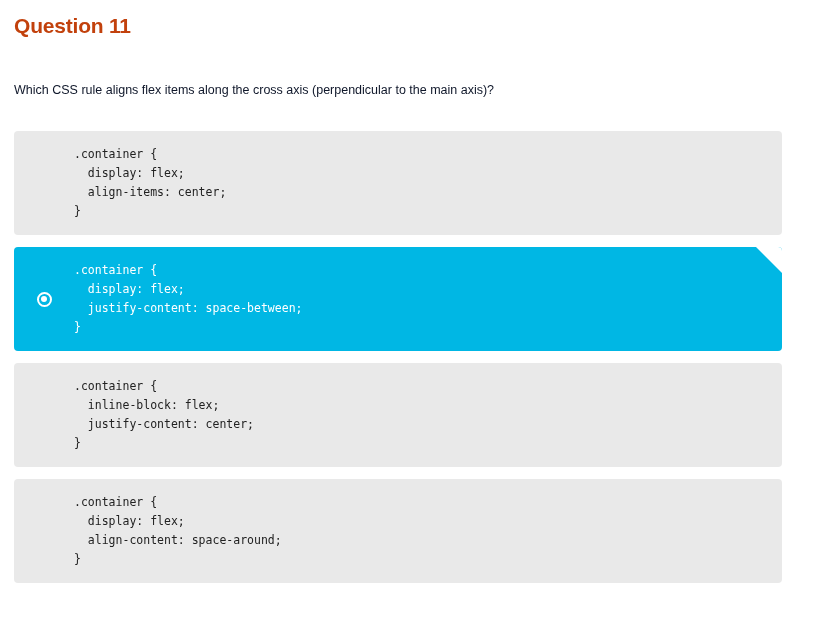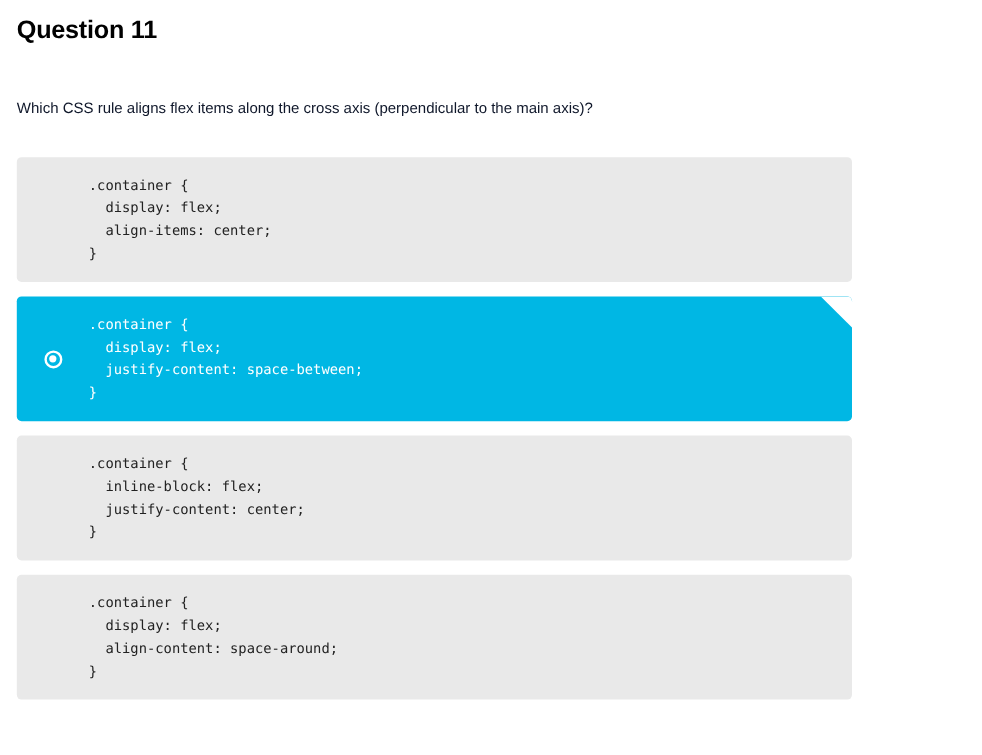--- a/index.html
+++ b/index.html
@@ -17,40 +17,40 @@
   .page {
     position: relative;
     width: 818px;
     height: 629px;
     box-sizing: border-box;
     padding: 0 14px;
   }
   .question-title {
     font-size: 21px;
     font-weight: bold;
-    color: #000000;
+    color: #c2410c;
     margin: 14px 0 0 0;
     letter-spacing: -0.2px;
   }
   .question-prompt {
     font-size: 12.5px;
     color: #0f172a;
     margin: 44px 0 0 0;
     line-height: 1.3;
   }
   .options {
     margin-top: 33px;
     display: flex;
     flex-direction: column;
     gap: 12px;
   }
   .option {
     position: relative;
     box-sizing: border-box;
-    width: 696px;
+    width: 768px;
     border-radius: 4px;
     background: #e9e9e9;
     padding: 14px 0 14px 0;
     overflow: hidden;
   }
   .option.selected {
     background: #00b7e4;
     color: #ffffff;
   }
   .option-inner {

